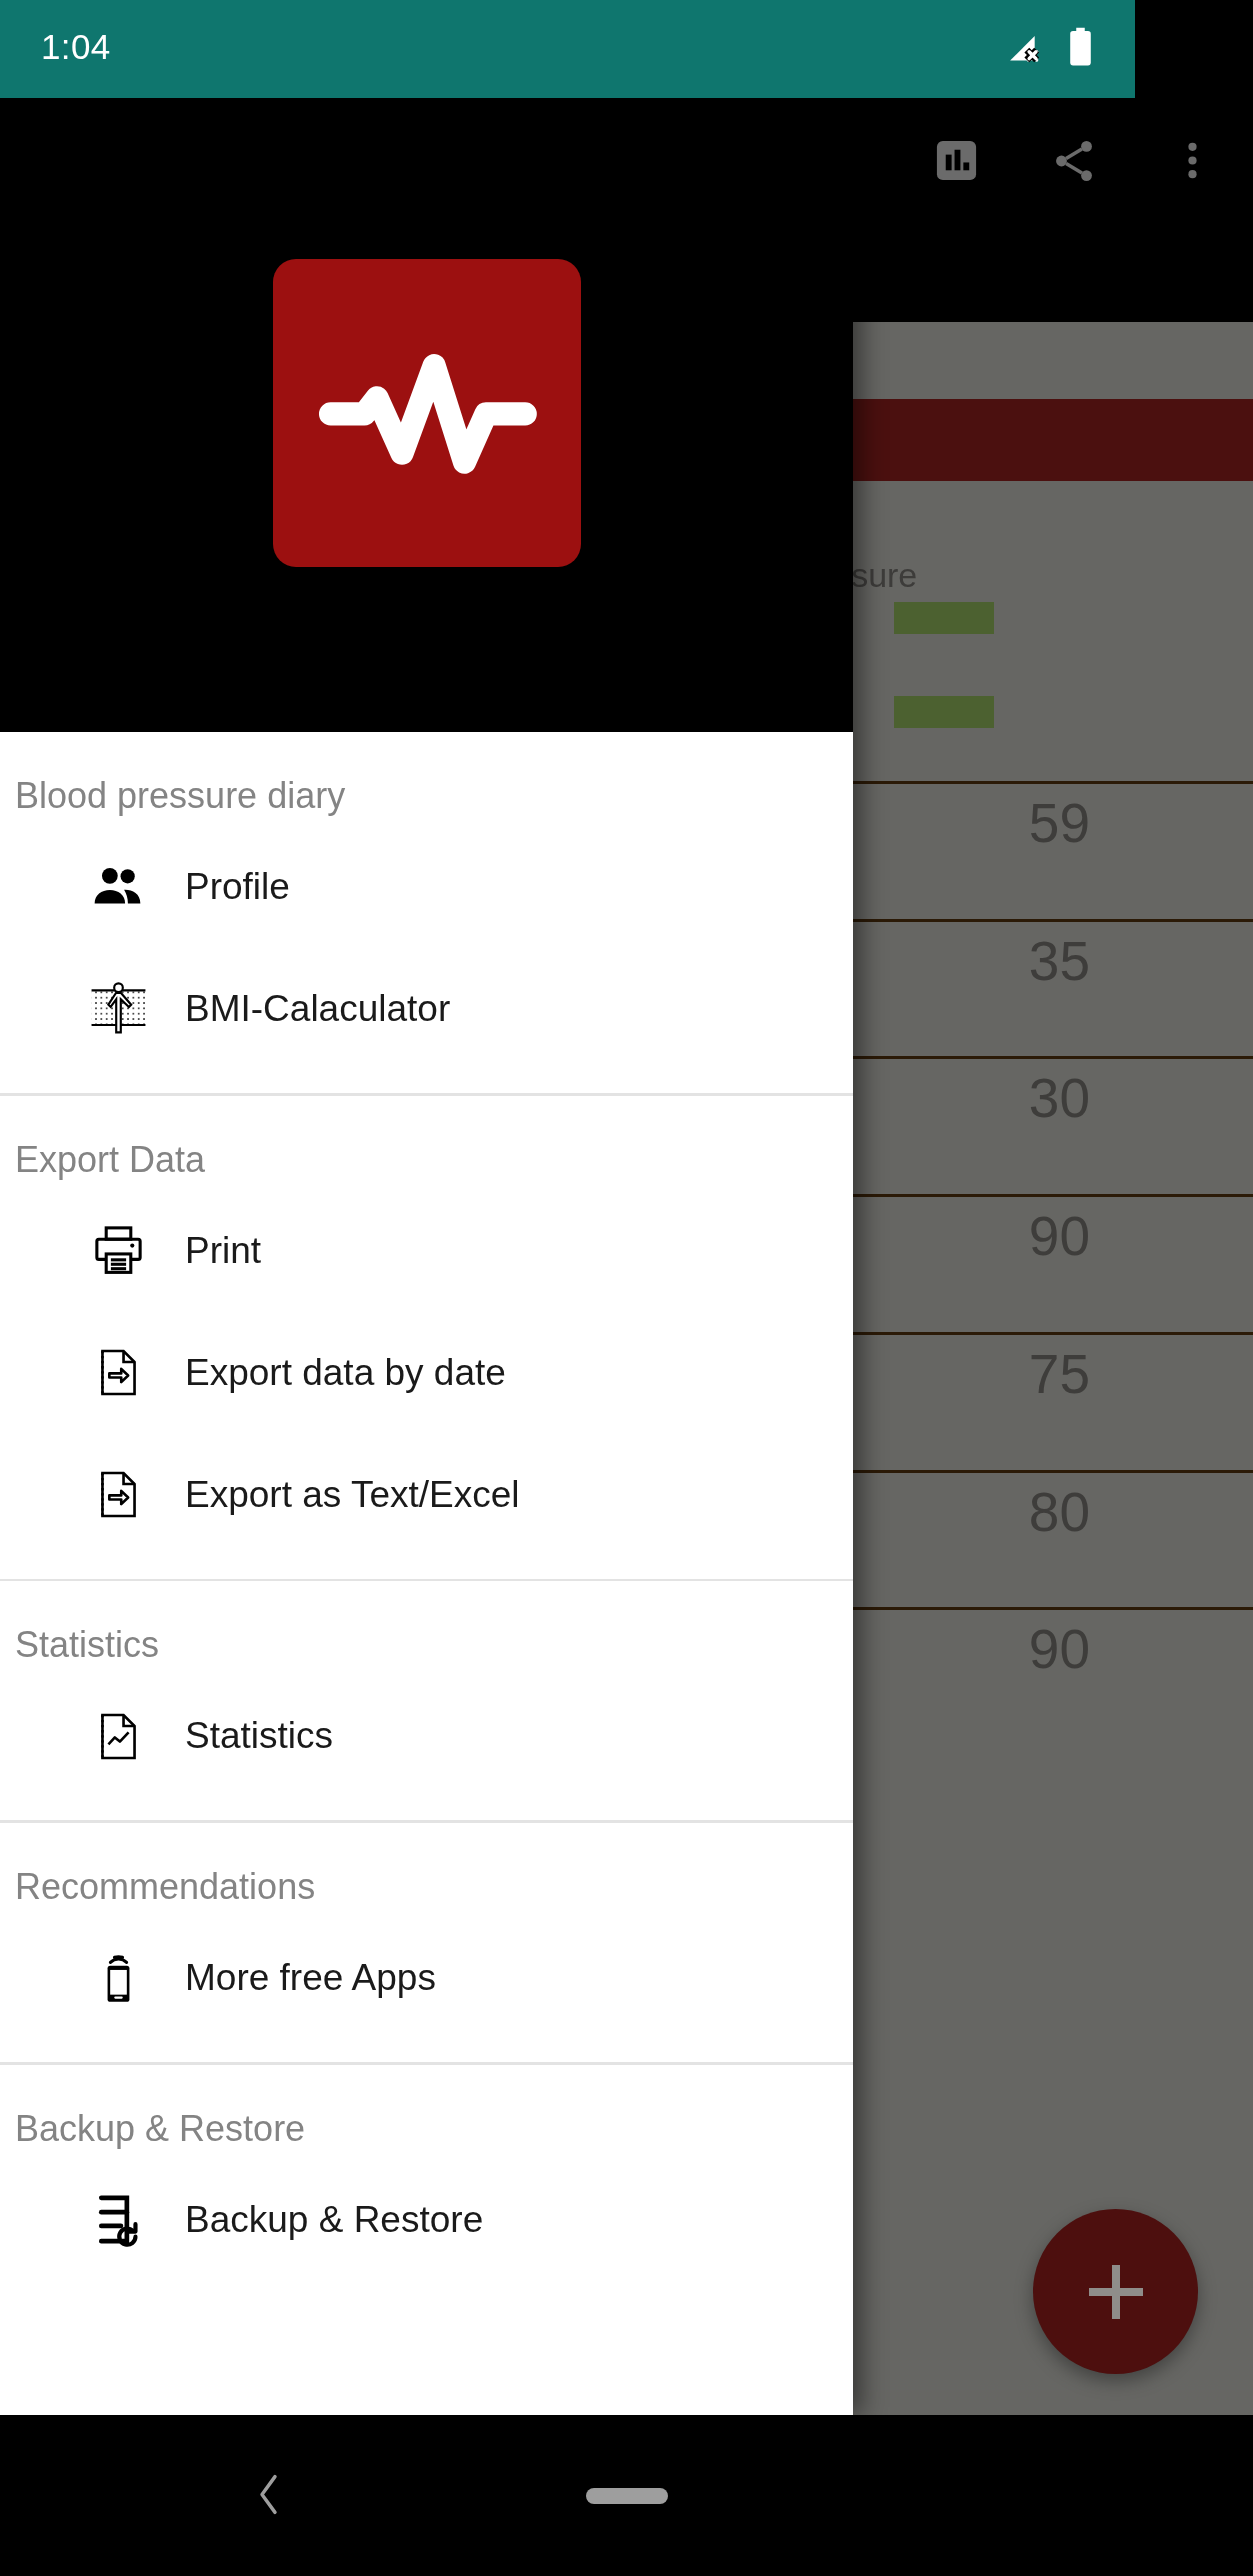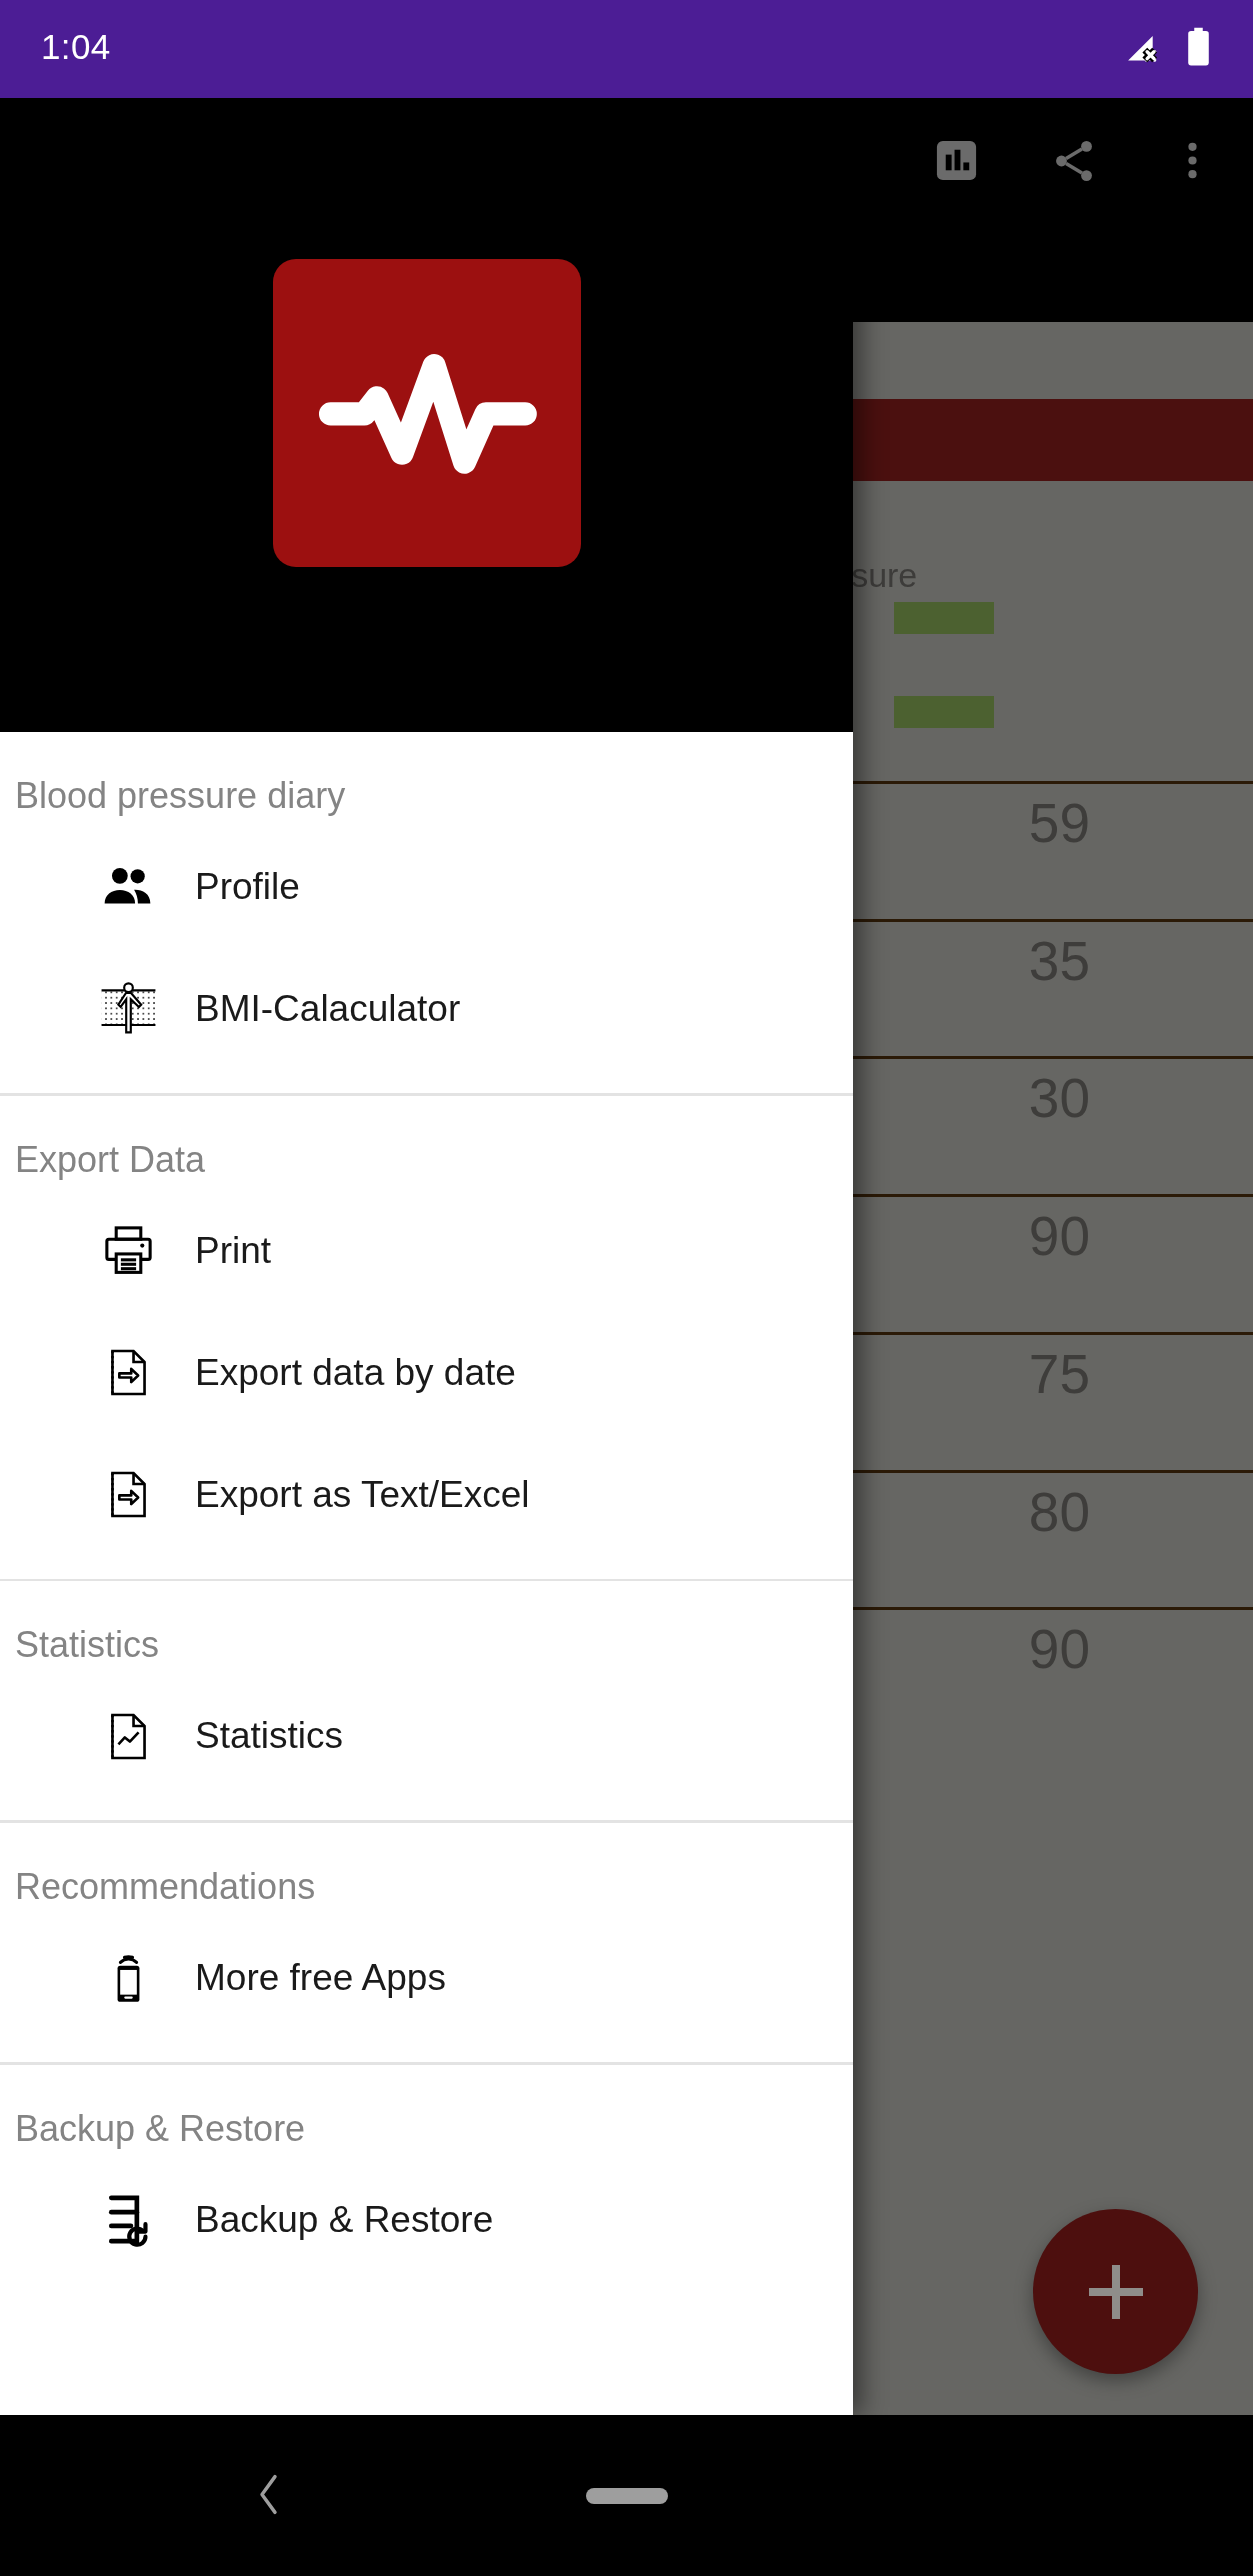--- a/index.html
+++ b/index.html
@@ -8,22 +8,22 @@
     background:#000;
     font-family:"Liberation Sans", sans-serif;
     overflow:hidden;
   }
   #screen { position:relative; width:1253px; height:2576px; background:#000; overflow:hidden; }
 
   
   #app-bg { position:absolute; inset:0; background:#000; }
 
   #status-bar {
-    position:absolute; left:0; top:0; width:1253px; height:98px;
-    background:#4c1d95; z-index:60;
+    position:absolute; left:0; top:0; width:1135px; height:98px;
+    background:#0f766e; z-index:60;
   }
   #status-time {
     position:absolute; left:41px; top:47px; transform:translateY(-50%);
     color:#fff; font-size:35px; letter-spacing:0.4px;
   }
   #status-icons { position:absolute; right:41px; top:47px; transform:translateY(-50%);
     display:flex; align-items:center; gap:19.7px; }
   .svg-white { display:block; }
 
   
@@ -77,21 +77,21 @@
     display:flex; align-items:center; justify-content:center;
   }
 
   #drawer-list { position:relative; width:853px; background:#fff; }
 
   .group-title {
     color:#848484; font-size:36px; font-weight:normal;
     padding:43px 0 9px 15px;
   }
   .drawer-item {
-    display:flex; align-items:center; height:122px; padding-left:61px;margin-left:28px;
+    display:flex; align-items:center; height:122px; padding-left:79px;
   }
   .item-icon {
     width:79px; min-width:79px; display:flex; align-items:center; justify-content:center;
   }
   .item-label {
     font-size:37px; color:#1a1a1a; margin-left:27px; white-space:nowrap;
   }
   .group-divider { height:2.7px; background:#e3e3e3; width:853px; margin-top:23px; }
 
   

